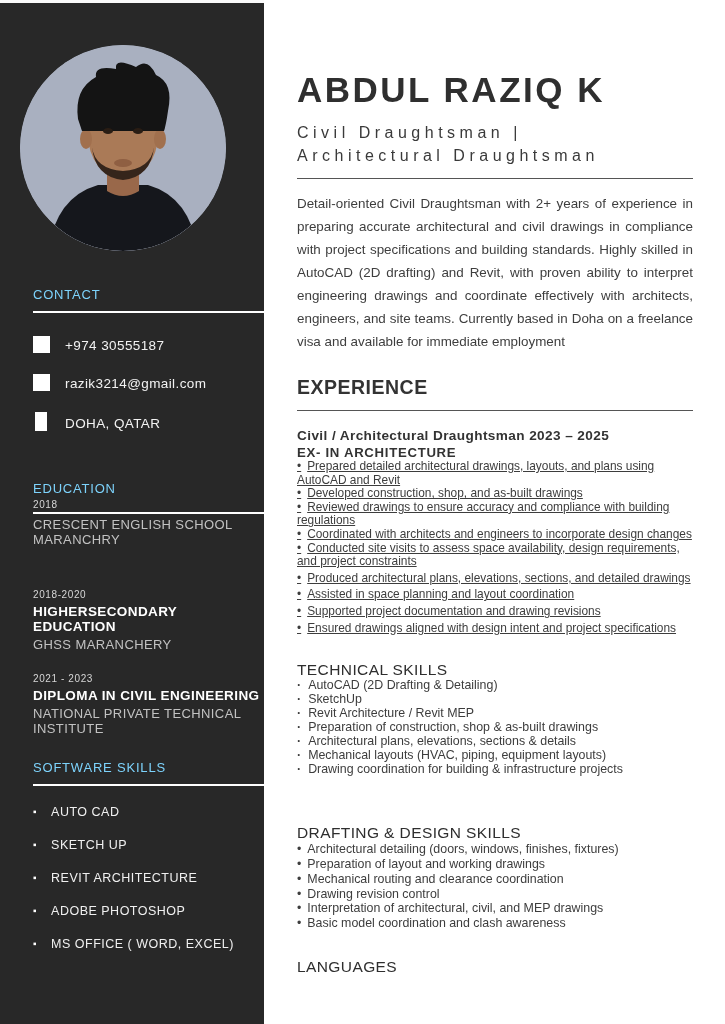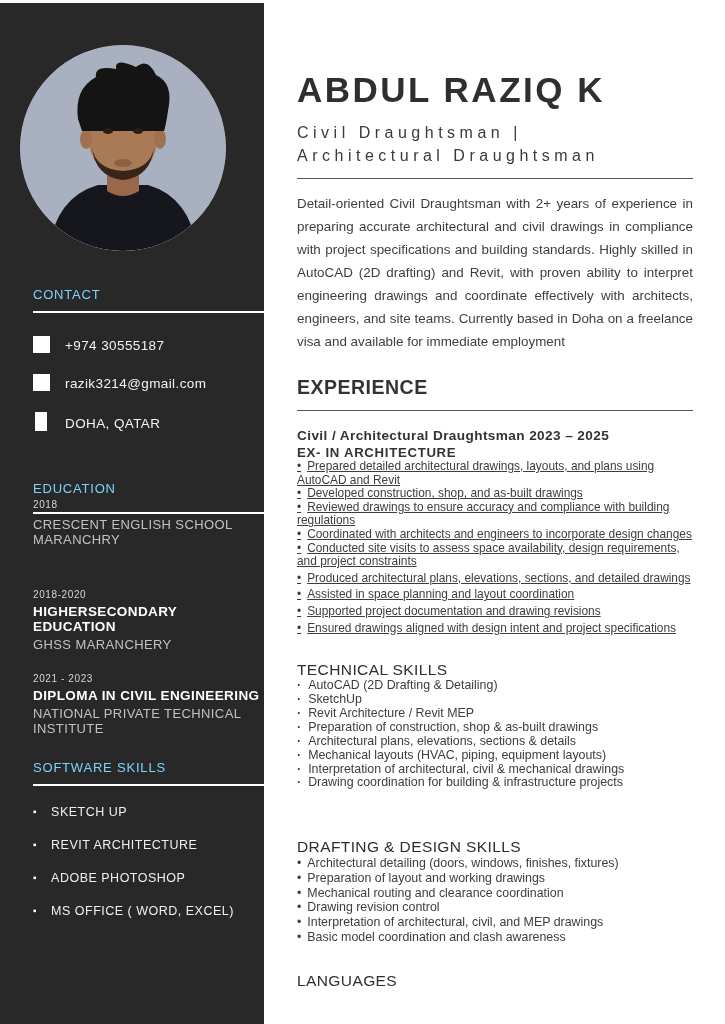--- a/index.html
+++ b/index.html
@@ -124,20 +124,21 @@
         <div class="edu-title">DIPLOMA IN CIVIL ENGINEERING</div>
         <div class="edu-school">
           <div>NATIONAL PRIVATE TECHNICAL</div>
           <div>INSTITUTE</div>
         </div>
       </div>
 
       <div class="side-heading sw-heading">SOFTWARE SKILLS</div>
       <hr class="side-rule">
       <ul class="sw-list">
+        <li>AUTO CAD</li>
         <li>SKETCH UP</li>
         <li>REVIT ARCHITECTURE</li>
         <li>ADOBE PHOTOSHOP</li>
         <li>MS OFFICE ( WORD, EXCEL)</li>
       </ul>
     </div>
   </aside>
 
   <main class="main">
 
@@ -167,21 +168,20 @@
     </ul>
 
     <div class="h-sub">TECHNICAL SKILLS</div>
     <ul class="flat tech-list">
       <li>AutoCAD (2D Drafting &amp; Detailing)</li>
       <li>SketchUp</li>
       <li>Revit Architecture / Revit MEP</li>
       <li>Preparation of construction, shop &amp; as-built drawings</li>
       <li>Architectural plans, elevations, sections &amp; details</li>
       <li>Mechanical layouts (HVAC, piping, equipment layouts)</li>
-      <li>Interpretation of architectural, civil &amp; mechanical drawings</li>
       <li>Drawing coordination for building &amp; infrastructure projects</li>
     </ul>
 
     <div class="h-sub draft">DRAFTING &amp; DESIGN SKILLS</div>
     <ul class="flat draft-list">
       <li>Architectural detailing (doors, windows, finishes, fixtures)</li>
       <li>Preparation of layout and working drawings</li>
       <li>Mechanical routing and clearance coordination</li>
       <li>Drawing revision control</li>
       <li>Interpretation of architectural, civil, and MEP drawings</li>

